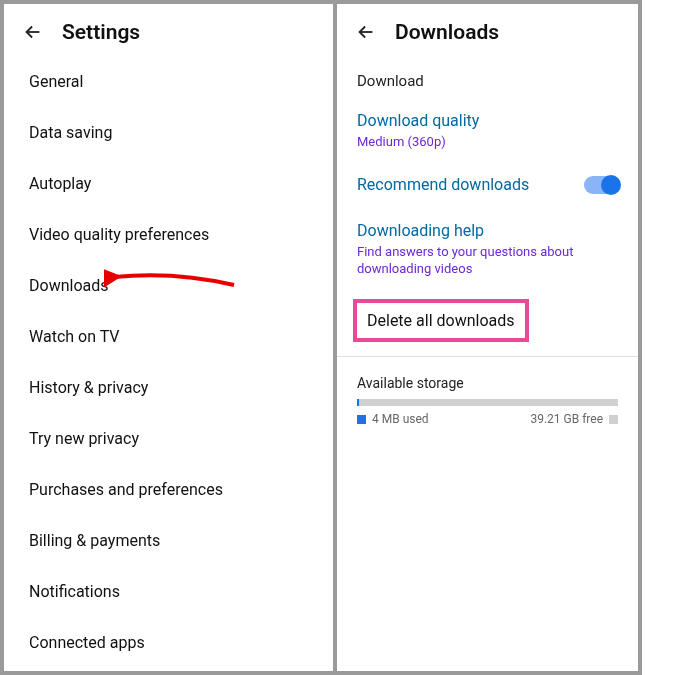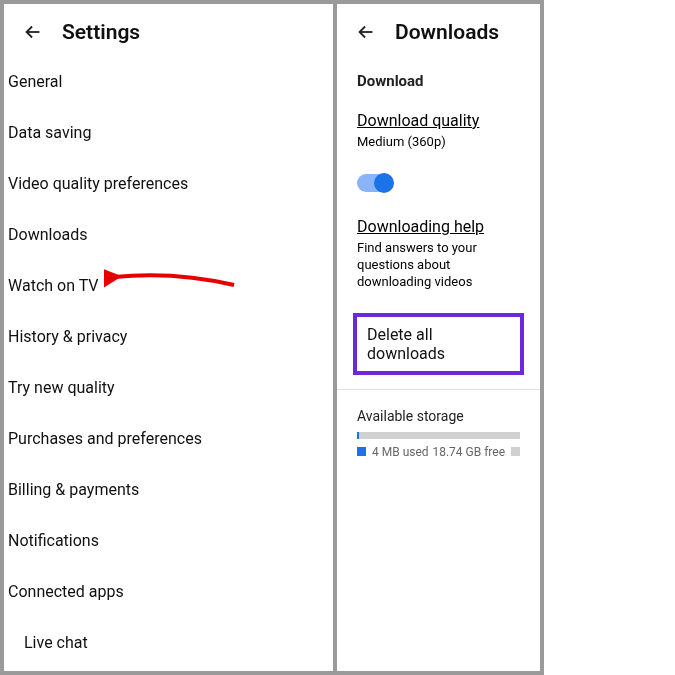--- a/index.html
+++ b/index.html
@@ -4,21 +4,21 @@
 <style>
   * { box-sizing: border-box; margin: 0; padding: 0; }
   body {
     font-family: Roboto, -apple-system, BlinkMacSystemFont, "Segoe UI", Arial, sans-serif;
     background: #fff;
     width: 675px;
     height: 675px;
     overflow: hidden;
   }
   .outer {
-    width: 544px;
+    width: 642px;
     height: 675px;
     border: 4px solid #9a9a9a;
     display: flex;
     position: relative;
   }
   .pane {
     height: 100%;
     background: #fff;
     position: relative;
     overflow: hidden;
@@ -36,47 +36,46 @@
     padding: 16px 18px 12px 18px;
     gap: 18px;
   }
   .header .title {
     font-size: 21px;
     font-weight: 600;
     color: #111;
   }
   .back-arrow svg { display: block; }
   .menu-item {
-    padding: 16px 4px;
+    padding: 16px 25px;
     font-size: 16px;
     color: #111;
   }
   .section-label {
     padding: 16px 20px 8px 20px;
     font-size: 15px;
-    font-weight: 700;
+    font-weight: 400;
     color: #222;
   }
   .row {
     padding: 12px 20px;
     display: flex;
     align-items: center;
     justify-content: space-between;
     gap: 12px;
   }
   .row .text-block { flex: 1; }
   .row .primary {
     font-size: 16px;
-    color: #000000;
+    color: #0369a1;
     line-height: 1.35;
-    text-decoration: underline;
   }
   .row .secondary {
     font-size: 13px;
-    color: #000000;
+    color: #6d28d9;
     line-height: 1.3;
     margin-top: 2px;
   }
   .toggle {
     width: 34px;
     height: 18px;
     background: #8ab4f8;
     border-radius: 10px;
     position: relative;
     flex: 0 0 auto;
@@ -86,21 +85,21 @@
     position: absolute;
     right: -3px;
     top: -1px;
     width: 20px;
     height: 20px;
     background: #1a73e8;
     border-radius: 50%;
   }
   .delete-box {
     margin: 10px 16px 0 16px;
-    border: 4px solid #6d28d9;
+    border: 4px solid #ec4899;
     display: inline-block;
     padding: 8px 10px;
     font-size: 16px;
     color: #111;
   }
   .divider {
     height: 1px;
     background: #e0e0e0;
     margin: 14px 0 0 0;
   }
@@ -168,25 +167,26 @@
         <svg width="22" height="22" viewBox="0 0 24 24" fill="none" stroke="#222" stroke-width="2">
           <path d="M19 12H5"></path>
             <path d="M11 18l-6-6 6-6"></path>
         </svg>
       </span>
       <span class="title">Settings</span>
     </div>
 
     <div class="menu-item">General</div>
     <div class="menu-item">Data saving</div>
+    <div class="menu-item">Autoplay</div>
     <div class="menu-item">Video quality preferences</div>
     <div class="menu-item">Downloads</div>
     <div class="menu-item">Watch on TV</div>
     <div class="menu-item">History &amp; privacy</div>
-    <div class="menu-item">Try new quality</div>
+    <div class="menu-item">Try new privacy</div>
     <div class="menu-item">Purchases and preferences</div>
     <div class="menu-item">Billing &amp; payments</div>
     <div class="menu-item">Notifications</div>
     <div class="menu-item">Connected apps</div>
     <div class="cutoff">Live chat</div>
 
     <svg class="red-arrow" viewBox="0 0 135 30">
       <defs>
         <marker id="ah" markerWidth="10" markerHeight="10" refX="2" refY="5" orient="auto">
           <path d="M0,5 L10,0 L10,10 Z" fill="#e60000"></path>
@@ -211,20 +211,23 @@
 
     <div class="row">
       <div class="text-block">
         <div class="primary">Download quality</div>
         <div class="secondary">Medium (360p)</div>
       </div>
     </div>
 
 
     <div class="row">
+      <div class="text-block">
+        <div class="primary">Recommend downloads</div>
+      </div>
       <div class="toggle"></div>
     </div>
 
     <div class="row">
       <div class="text-block">
         <div class="primary">Downloading help</div>
         <div class="secondary">Find answers to your questions about downloading videos</div>
       </div>
     </div>
 
@@ -235,18 +238,18 @@
     <div class="available-label">Available storage</div>
     <div class="storage-bar">
       <div class="used"></div>
     </div>
     <div class="storage-row">
       <span class="legend">
         <span class="legend-sq sq-used"></span>
         <span>4 MB used</span>
       </span>
       <span class="legend">
-        <span>18.74 GB free</span>
+        <span>39.21 GB free</span>
         <span class="legend-sq sq-free"></span>
       </span>
     </div>
   </div>
 </div>
 
 </body></html>

